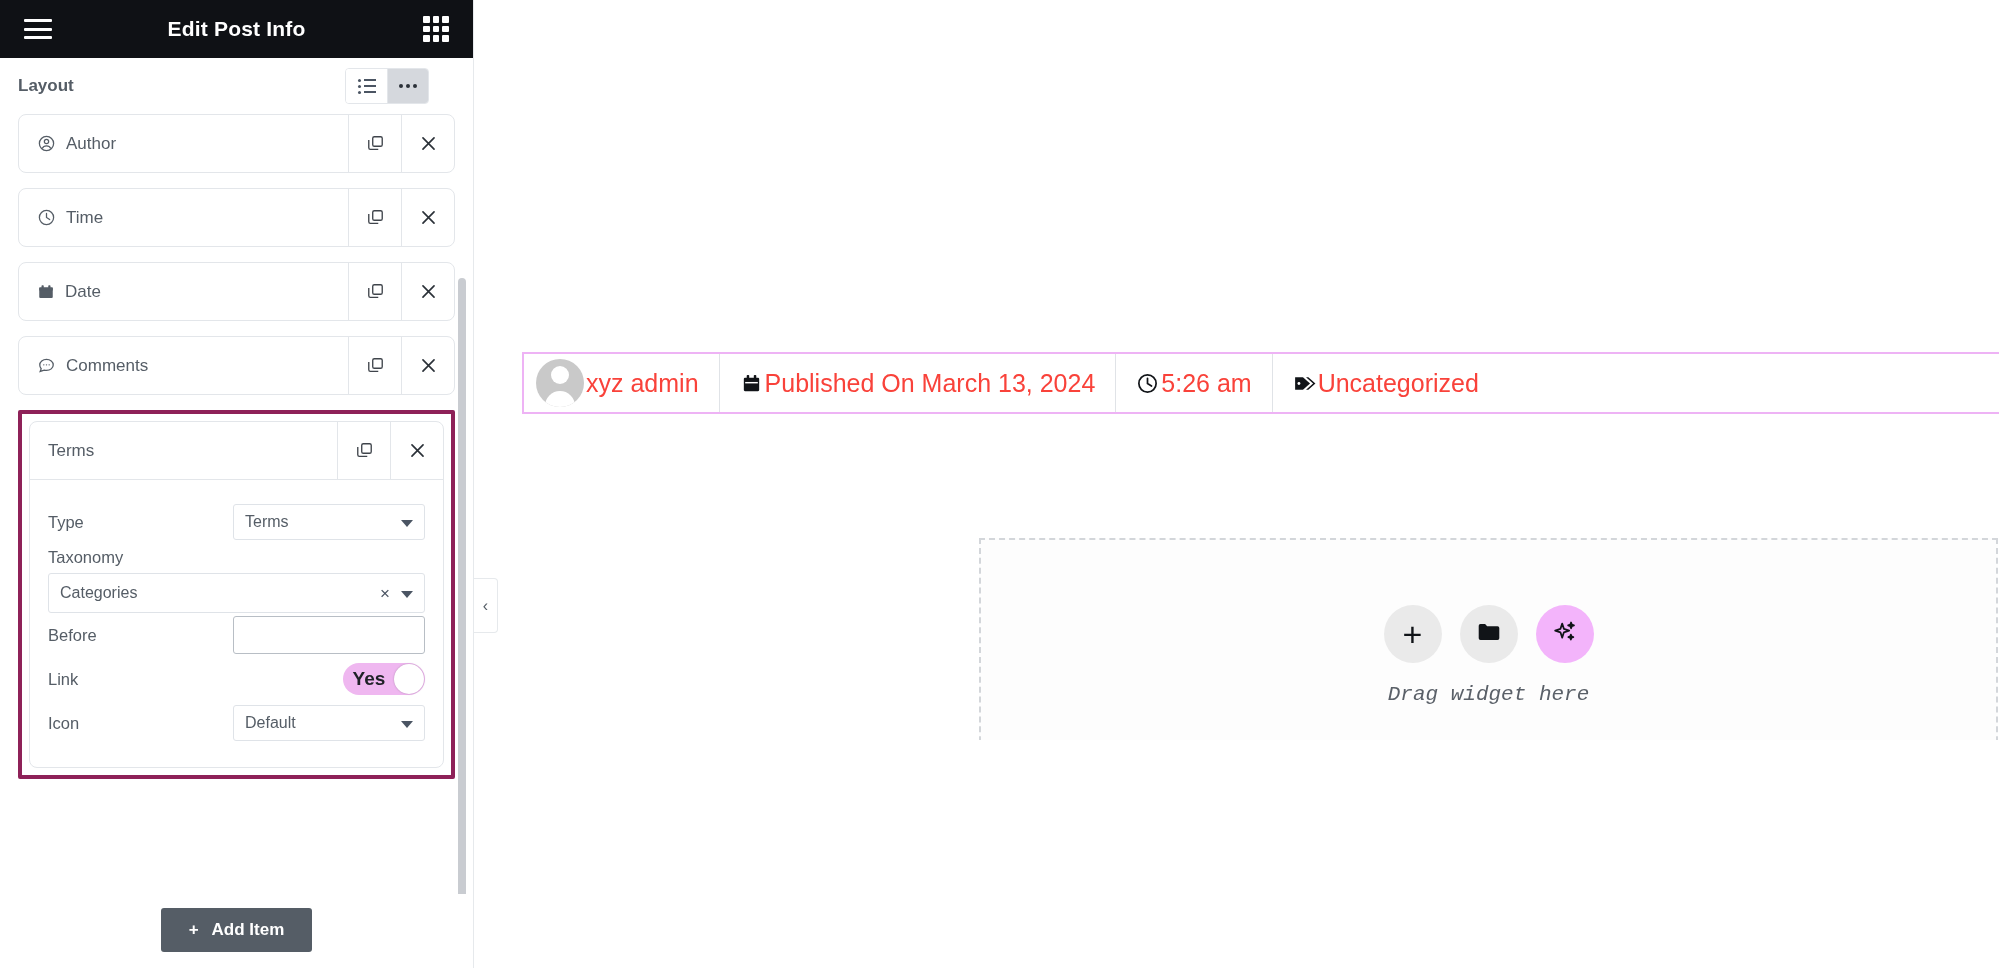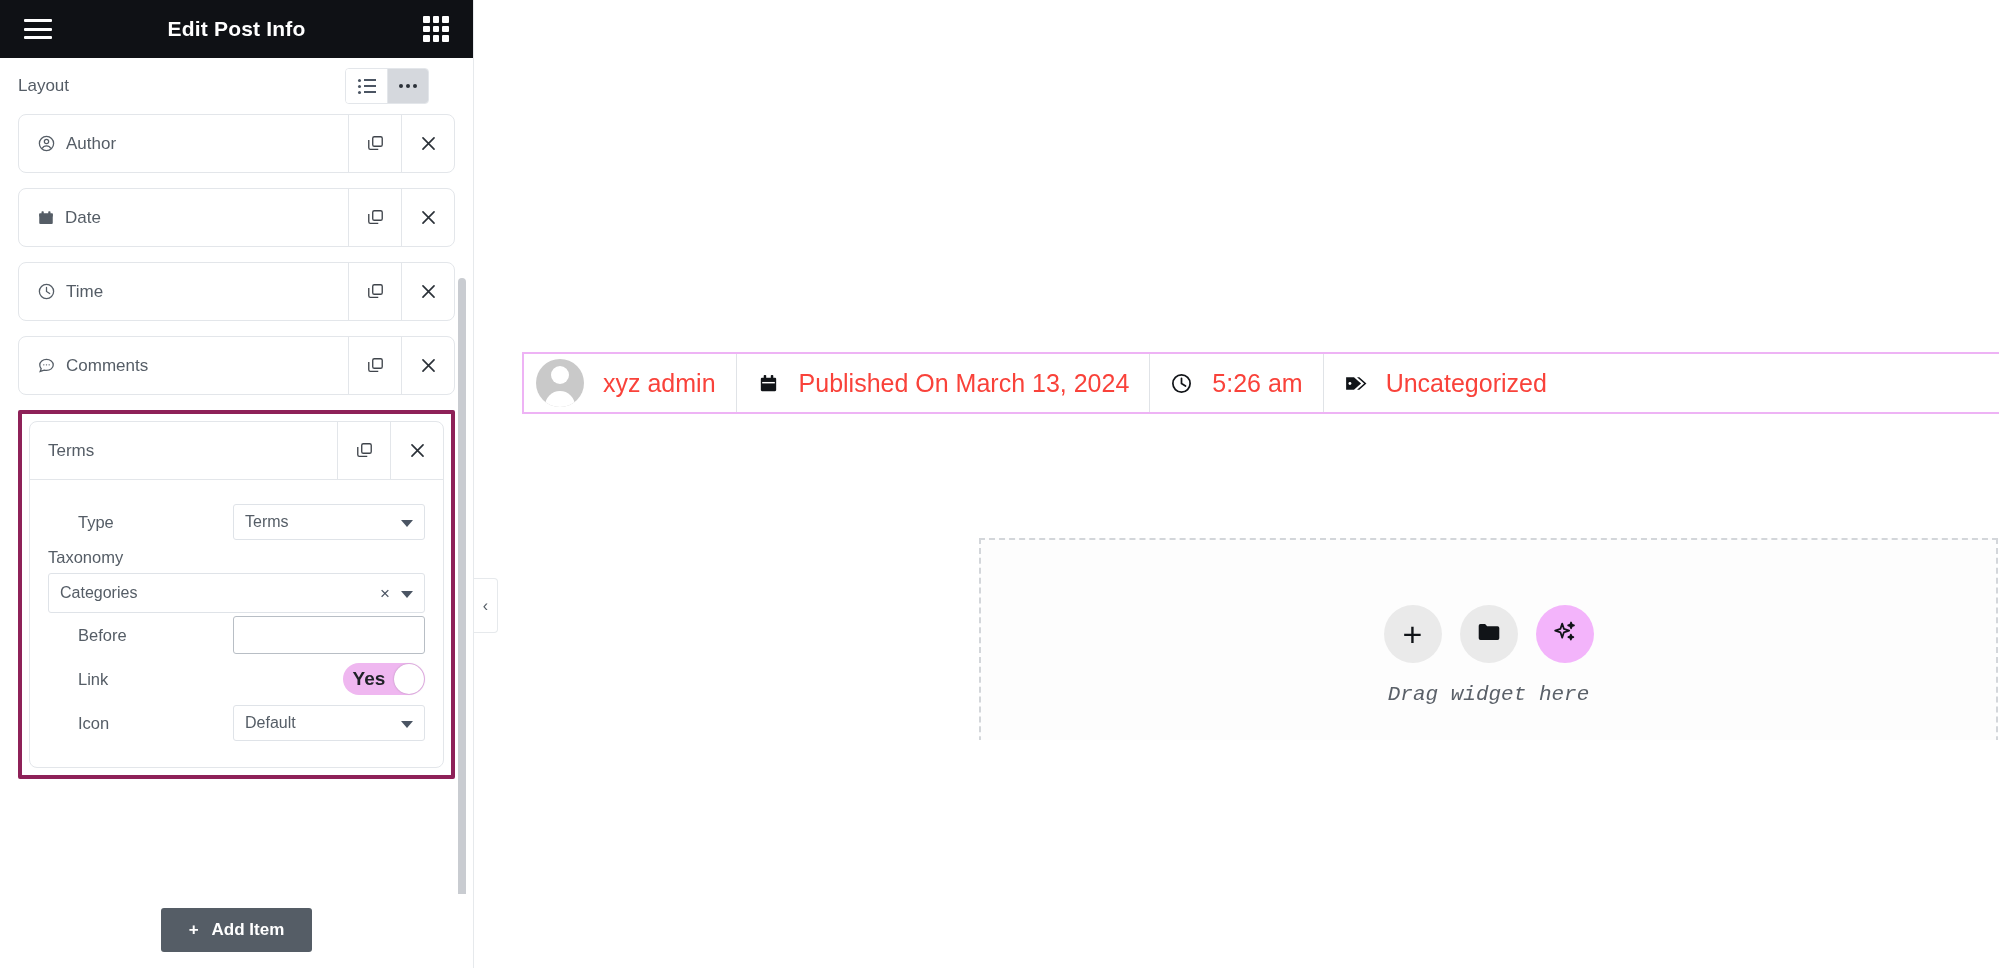--- a/index.html
+++ b/index.html
@@ -74,20 +74,21 @@
     overflow: hidden;
     padding-top: 0;
   }
 
   .layout-row {
     height: 56px;
     display: flex;
     align-items: center;
     justify-content: space-between;
     padding: 0 44px 0 18px;
+    font-weight: bold;
   }
   .layout-label {
     font-size: 17px;
     color: #555d66;
   }
   .seg {
     display: flex;
     border: 1px solid #e3e6ea;
     border-radius: 4px;
     overflow: hidden;
@@ -159,21 +160,20 @@
 
   .rep-content {
     border-top: 1px solid #e3e6ea;
     padding: 20px 18px 22px 18px;
   }
   .ctrl-row {
     display: flex;
     align-items: center;
     justify-content: space-between;
     min-height: 44px;
-    margin-left: 30px;
   }
   .ctrl-label {
     font-size: 16.5px;
     color: #555d66;
   }
   .ctrl-label.block { display:block; padding: 4px 0 6px; }
 
   .select {
     position: relative;
     width: 192px;
@@ -324,21 +324,21 @@
     right: -10px;
     height: 62px;
     border: 2px solid #eeb3f5;
     display: flex;
     align-items: stretch;
     background: #ffffff;
   }
   .pi-cell {
     display: flex;
     align-items: center;
-    gap: 19px;
+    gap: 2px;
     padding: 0 20px;
     color: #f9423a;
     font-size: 25px;
     white-space: nowrap;
   }
   .pi-cell + .pi-cell { border-left: 1px solid #e0e3e7; }
   .pi-cell.first { padding-left: 12px; }
   .pi-avatar {
     width: 48px; height: 48px;
     border-radius: 50%;
@@ -469,53 +469,53 @@
                 <path d="M5 5l14 14M19 5L5 19"></path>
               </svg>
             </div>
           </div>
         </div>
 
         <div class="rep-item">
           <div class="rep-head">
             <div class="rep-title">
               <span>
+                <svg class="svg-ico" width="19" height="19" viewBox="0 0 24 24" fill="none" stroke="#555d66" stroke-width="1.6">
+                  <circle cx="12" cy="12" r="9"></circle>
+                    <path d="M12 6.8V12l4 2.6" stroke-linecap="round"></path>
+                </svg>
+              </span>
+              <span>Time</span>
+            </div>
+            <div class="rep-act">
+              <svg class="svg-ico" width="19" height="19" viewBox="0 0 24 24" fill="none" stroke="#3f444b" stroke-width="1.7">
+                <rect x="8.5" y="3.5" width="12" height="12" rx="2"></rect>
+                  <path d="M15.5 19.5h-10a2 2 0 0 1-2-2v-10"></path>
+              </svg>
+            </div>
+            <div class="rep-act">
+              <svg class="svg-ico" width="19" height="19" viewBox="0 0 24 24" stroke="#2b3138" stroke-width="2.1" stroke-linecap="round">
+                <path d="M5 5l14 14M19 5L5 19"></path>
+              </svg>
+            </div>
+          </div>
+        </div>
+
+        <div class="rep-item">
+          <div class="rep-head">
+            <div class="rep-title">
+              <span>
                 <svg class="svg-ico" width="18" height="18" viewBox="0 0 24 24" fill="#555d66">
                   <rect x="3" y="6" width="18" height="14" rx="1.5"></rect>
                   <rect x="3" y="6" width="18" height="4" fill="#555d66"></rect>
                   <rect x="6" y="3" width="3" height="4" rx="1"></rect>
                     <rect x="15" y="3" width="3" height="4" rx="1"></rect>
                 </svg>
               </span>
               <span>Date</span>
-            </div>
-            <div class="rep-act">
-              <svg class="svg-ico" width="19" height="19" viewBox="0 0 24 24" fill="none" stroke="#3f444b" stroke-width="1.7">
-                <rect x="8.5" y="3.5" width="12" height="12" rx="2"></rect>
-                  <path d="M15.5 19.5h-10a2 2 0 0 1-2-2v-10"></path>
-              </svg>
-            </div>
-            <div class="rep-act">
-              <svg class="svg-ico" width="19" height="19" viewBox="0 0 24 24" stroke="#2b3138" stroke-width="2.1" stroke-linecap="round">
-                <path d="M5 5l14 14M19 5L5 19"></path>
-              </svg>
-            </div>
-          </div>
-        </div>
-
-        <div class="rep-item">
-          <div class="rep-head">
-            <div class="rep-title">
-              <span>
-                <svg class="svg-ico" width="19" height="19" viewBox="0 0 24 24" fill="none" stroke="#555d66" stroke-width="1.6">
-                  <circle cx="12" cy="12" r="9"></circle>
-                    <path d="M12 6.8V12l4 2.6" stroke-linecap="round"></path>
-                </svg>
-              </span>
-              <span>Time</span>
             </div>
             <div class="rep-act">
               <svg class="svg-ico" width="19" height="19" viewBox="0 0 24 24" fill="none" stroke="#3f444b" stroke-width="1.7">
                 <rect x="8.5" y="3.5" width="12" height="12" rx="2"></rect>
                   <path d="M15.5 19.5h-10a2 2 0 0 1-2-2v-10"></path>
               </svg>
             </div>
             <div class="rep-act">
               <svg class="svg-ico" width="19" height="19" viewBox="0 0 24 24" stroke="#2b3138" stroke-width="2.1" stroke-linecap="round">
                 <path d="M5 5l14 14M19 5L5 19"></path>

